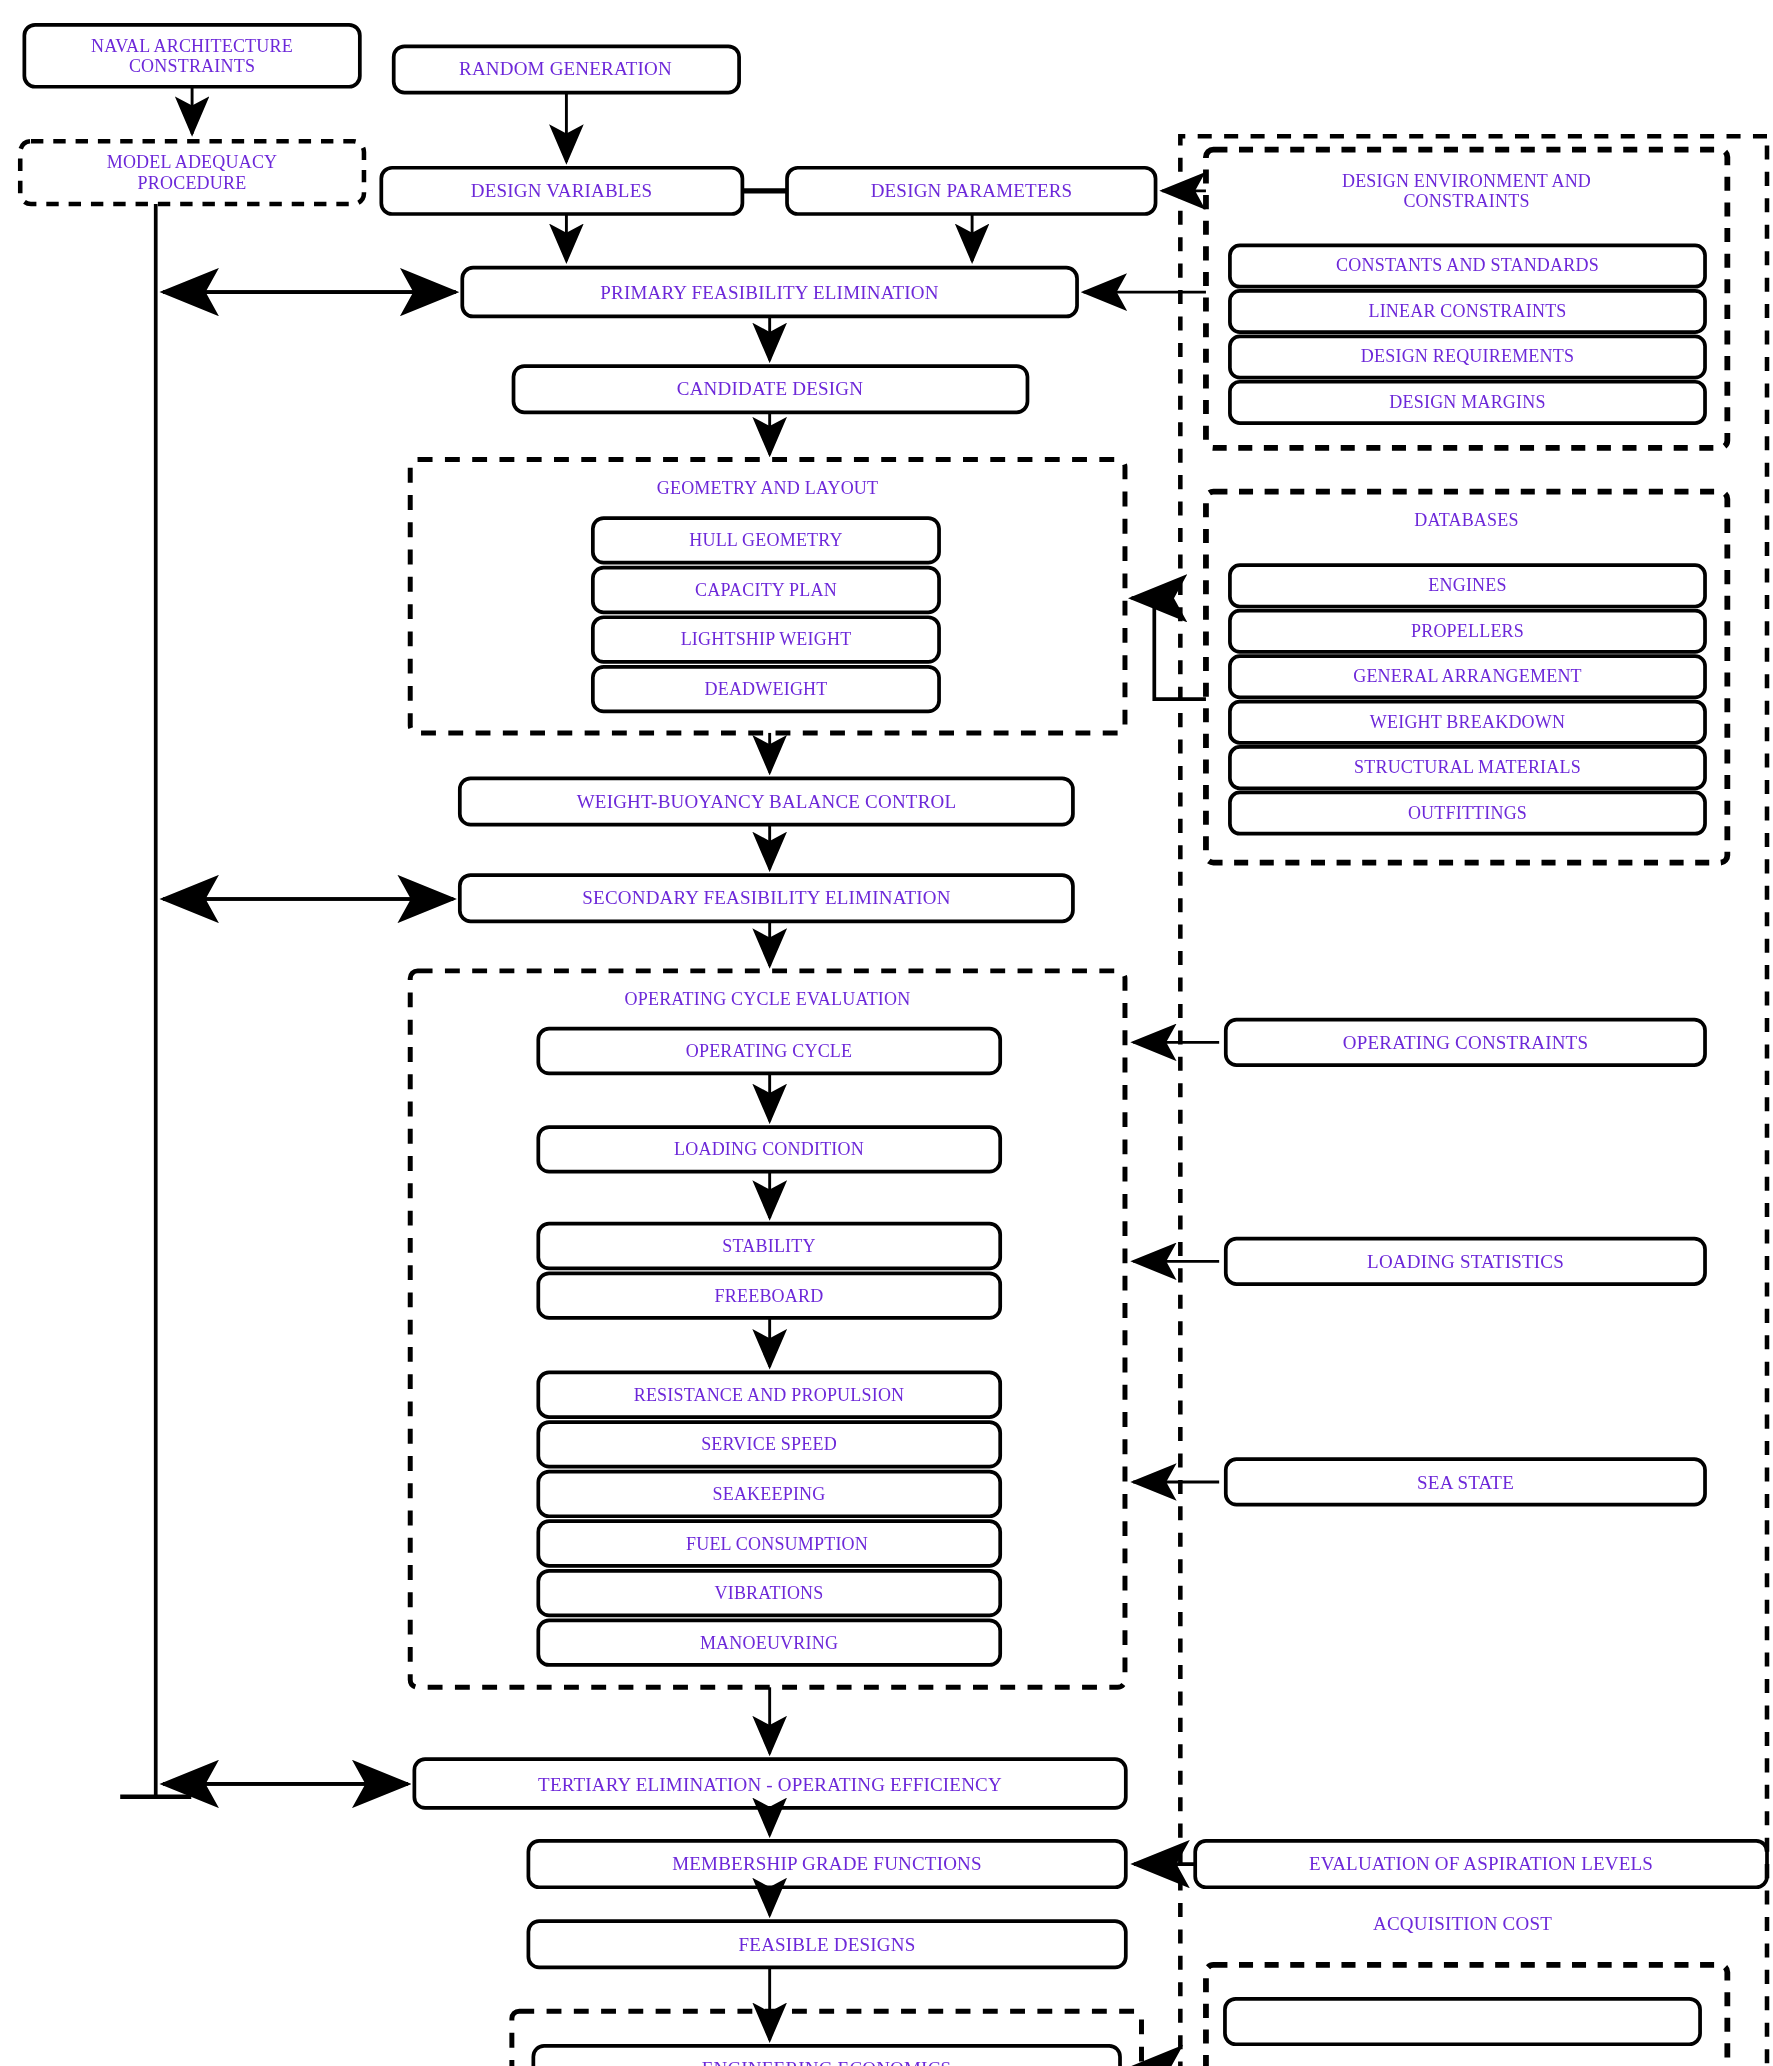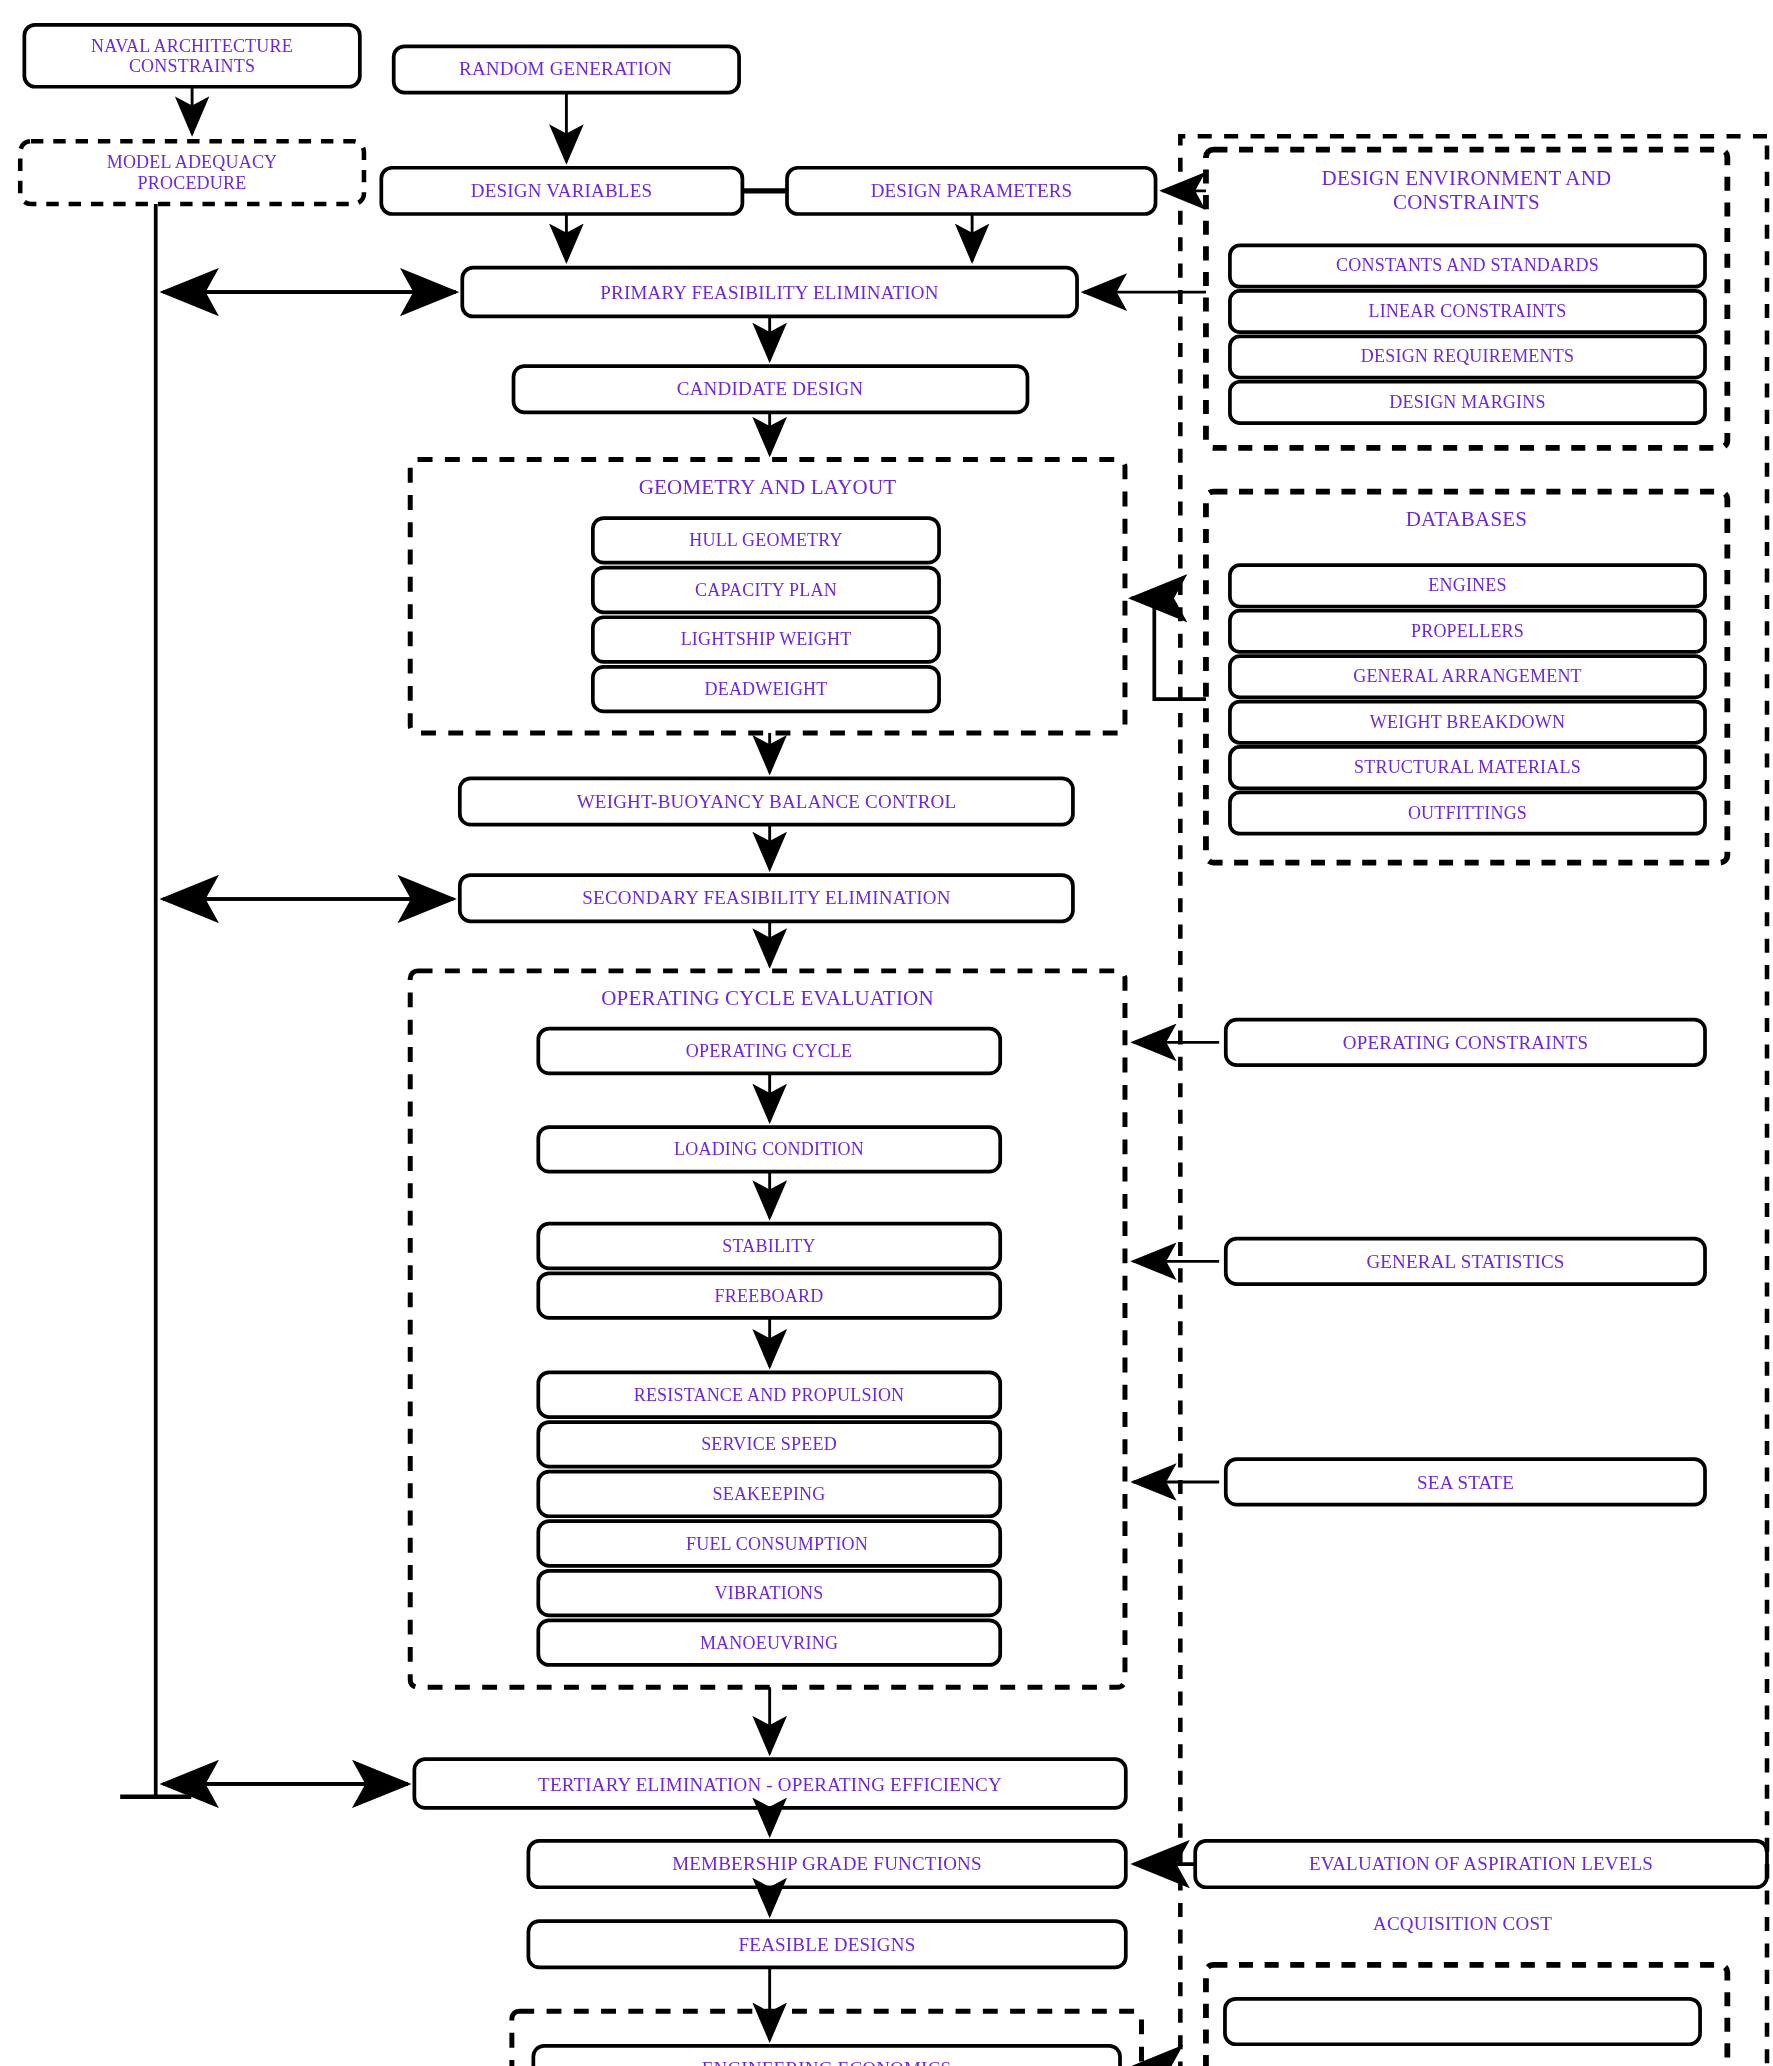--- a/index.html
+++ b/index.html
@@ -8,21 +8,21 @@
   svg{position:absolute;top:0;left:0;width:1774px;height:2238px;}
   .node-label{
     position:absolute;display:flex;align-items:center;justify-content:center;
     text-align:center;line-height:1.12;color:#6d28d9;
     font-family:"Liberation Serif", serif;
     letter-spacing:0.2px;
     pointer-events:none;
   }
   .sz-lg{font-size:19px;}
   .sz-md{font-size:18px;}
-  .sz-grp{font-size:21px;}
+  .sz-grp{font-size:18px;}
 </style>
 </head>
 <body>
 
 <div id="stage">
 
 <svg viewBox="0 0 4292 5417" xmlns="http://www.w3.org/2000/svg">
   <defs>
     <marker id="ar" markerWidth="14" markerHeight="12" refX="13" refY="6" orient="auto" markerUnits="strokeWidth">
       <path d="M0,0 L14,6 L0,12 L3.2,6 Z" fill="#000"></path>
@@ -222,21 +222,21 @@
 <div class="node-label sz-grp" style="left:1206px;top:505px;width:521px;height:30px;">DATABASES</div>
 
 <div class="node-label sz-md" style="left:1230px;top:565px;width:475px;height:41px;">ENGINES</div>
 <div class="node-label sz-md" style="left:1230px;top:611px;width:475px;height:41px;">PROPELLERS</div>
 <div class="node-label sz-md" style="left:1230px;top:656px;width:475px;height:41px;">GENERAL ARRANGEMENT</div>
 <div class="node-label sz-md" style="left:1230px;top:702px;width:475px;height:41px;">WEIGHT BREAKDOWN</div>
 <div class="node-label sz-md" style="left:1230px;top:747px;width:475px;height:41px;">STRUCTURAL MATERIALS</div>
 <div class="node-label sz-md" style="left:1230px;top:793px;width:475px;height:41px;">OUTFITTINGS</div>
 
 <div class="node-label sz-lg" style="left:1226px;top:1020px;width:479px;height:45px;">OPERATING CONSTRAINTS</div>
-<div class="node-label sz-lg" style="left:1226px;top:1239px;width:479px;height:45px;">GENERAL STATISTICS</div>
+<div class="node-label sz-lg" style="left:1226px;top:1239px;width:479px;height:45px;">LOADING STATISTICS</div>
 <div class="node-label sz-lg" style="left:1226px;top:1460px;width:479px;height:45px;">SEA STATE</div>
 
 <div class="node-label sz-lg" style="left:1195px;top:1841px;width:572px;height:46px;">EVALUATION OF ASPIRATION LEVELS</div>
 
 <div class="node-label sz-lg" style="left:1225px;top:1901px;width:475px;height:45px;">ACQUISITION COST</div>
 
 </div>
 
 
 </body></html>

